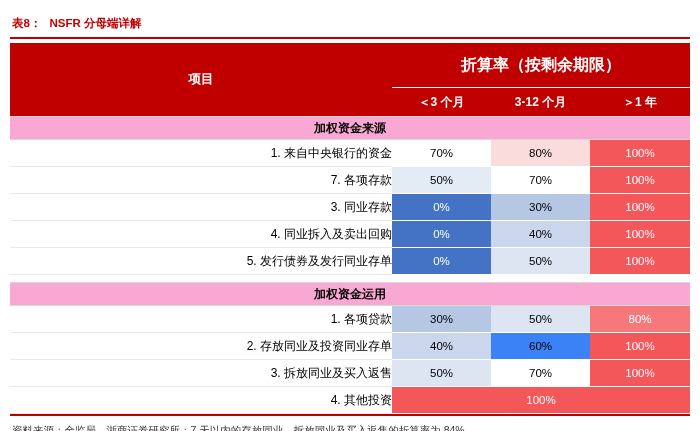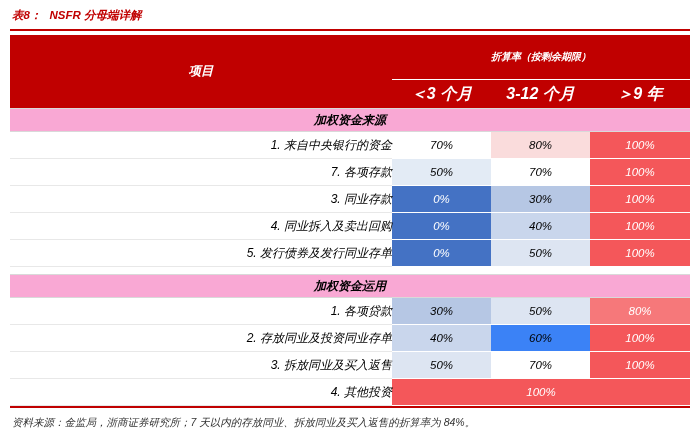--- a/index.html
+++ b/index.html
@@ -12,22 +12,21 @@
     height: 431px;
     font-family: "Liberation Sans", sans-serif;
     color: #000;
     overflow: hidden;
   }
   .page {
     position: relative;
     width: 700px;
     height: 431px;
     box-sizing: border-box;
-    padding: 0 10px;
-    font-style: italic;
+    padding: 8px 10px;
   }
 
   
   .title-row {
     display: flex;
     align-items: baseline;
     padding: 8px 0 6px 2px;
     gap: 8px;
   }
   .title-label {
@@ -65,25 +64,25 @@
     font-weight: bold;
     text-align: center;
     vertical-align: middle;
   }
   .hdr-item {
     height: 56px;
     font-size: 12.5px;
   }
   .hdr-top {
     height: 44px;
-    font-size: 10px;
+    font-size: 16px;
   }
   .hdr-sub {
     height: 28px;
-    font-size: 16px;
+    font-size: 12px;
   }
   .hdr-sub-cell {
     border-top: 1px solid #ffffff;
   }
 
   .section-row td {
     background: #f9a8d4;
     font-weight: bold;
     text-align: center;
     height: 22px;
@@ -147,21 +146,21 @@
       <col style="width:100px">
     </colgroup>
     <tbody>
       <tr>
         <td class="hdr hdr-item" rowspan="2">项目</td>
         <td class="hdr hdr-top" colspan="3">折算率（按剩余期限）</td>
       </tr>
       <tr>
         <td class="hdr hdr-sub hdr-sub-cell">＜3 个月</td>
         <td class="hdr hdr-sub hdr-sub-cell">3-12 个月</td>
-        <td class="hdr hdr-sub hdr-sub-cell">＞9 年</td>
+        <td class="hdr hdr-sub hdr-sub-cell">＞1 年</td>
       </tr>
 
       <tr class="section-row">
         <td colspan="4">加权资金来源</td>
       </tr>
 
       <tr>
         <td class="lbl">1. 来自中央银行的资金</td>
         <td class="val" style="background:#ffffff;color:#000000;">70%</td>
         <td class="val" style="background:#fadcdc;color:#000000;">80%</td>

